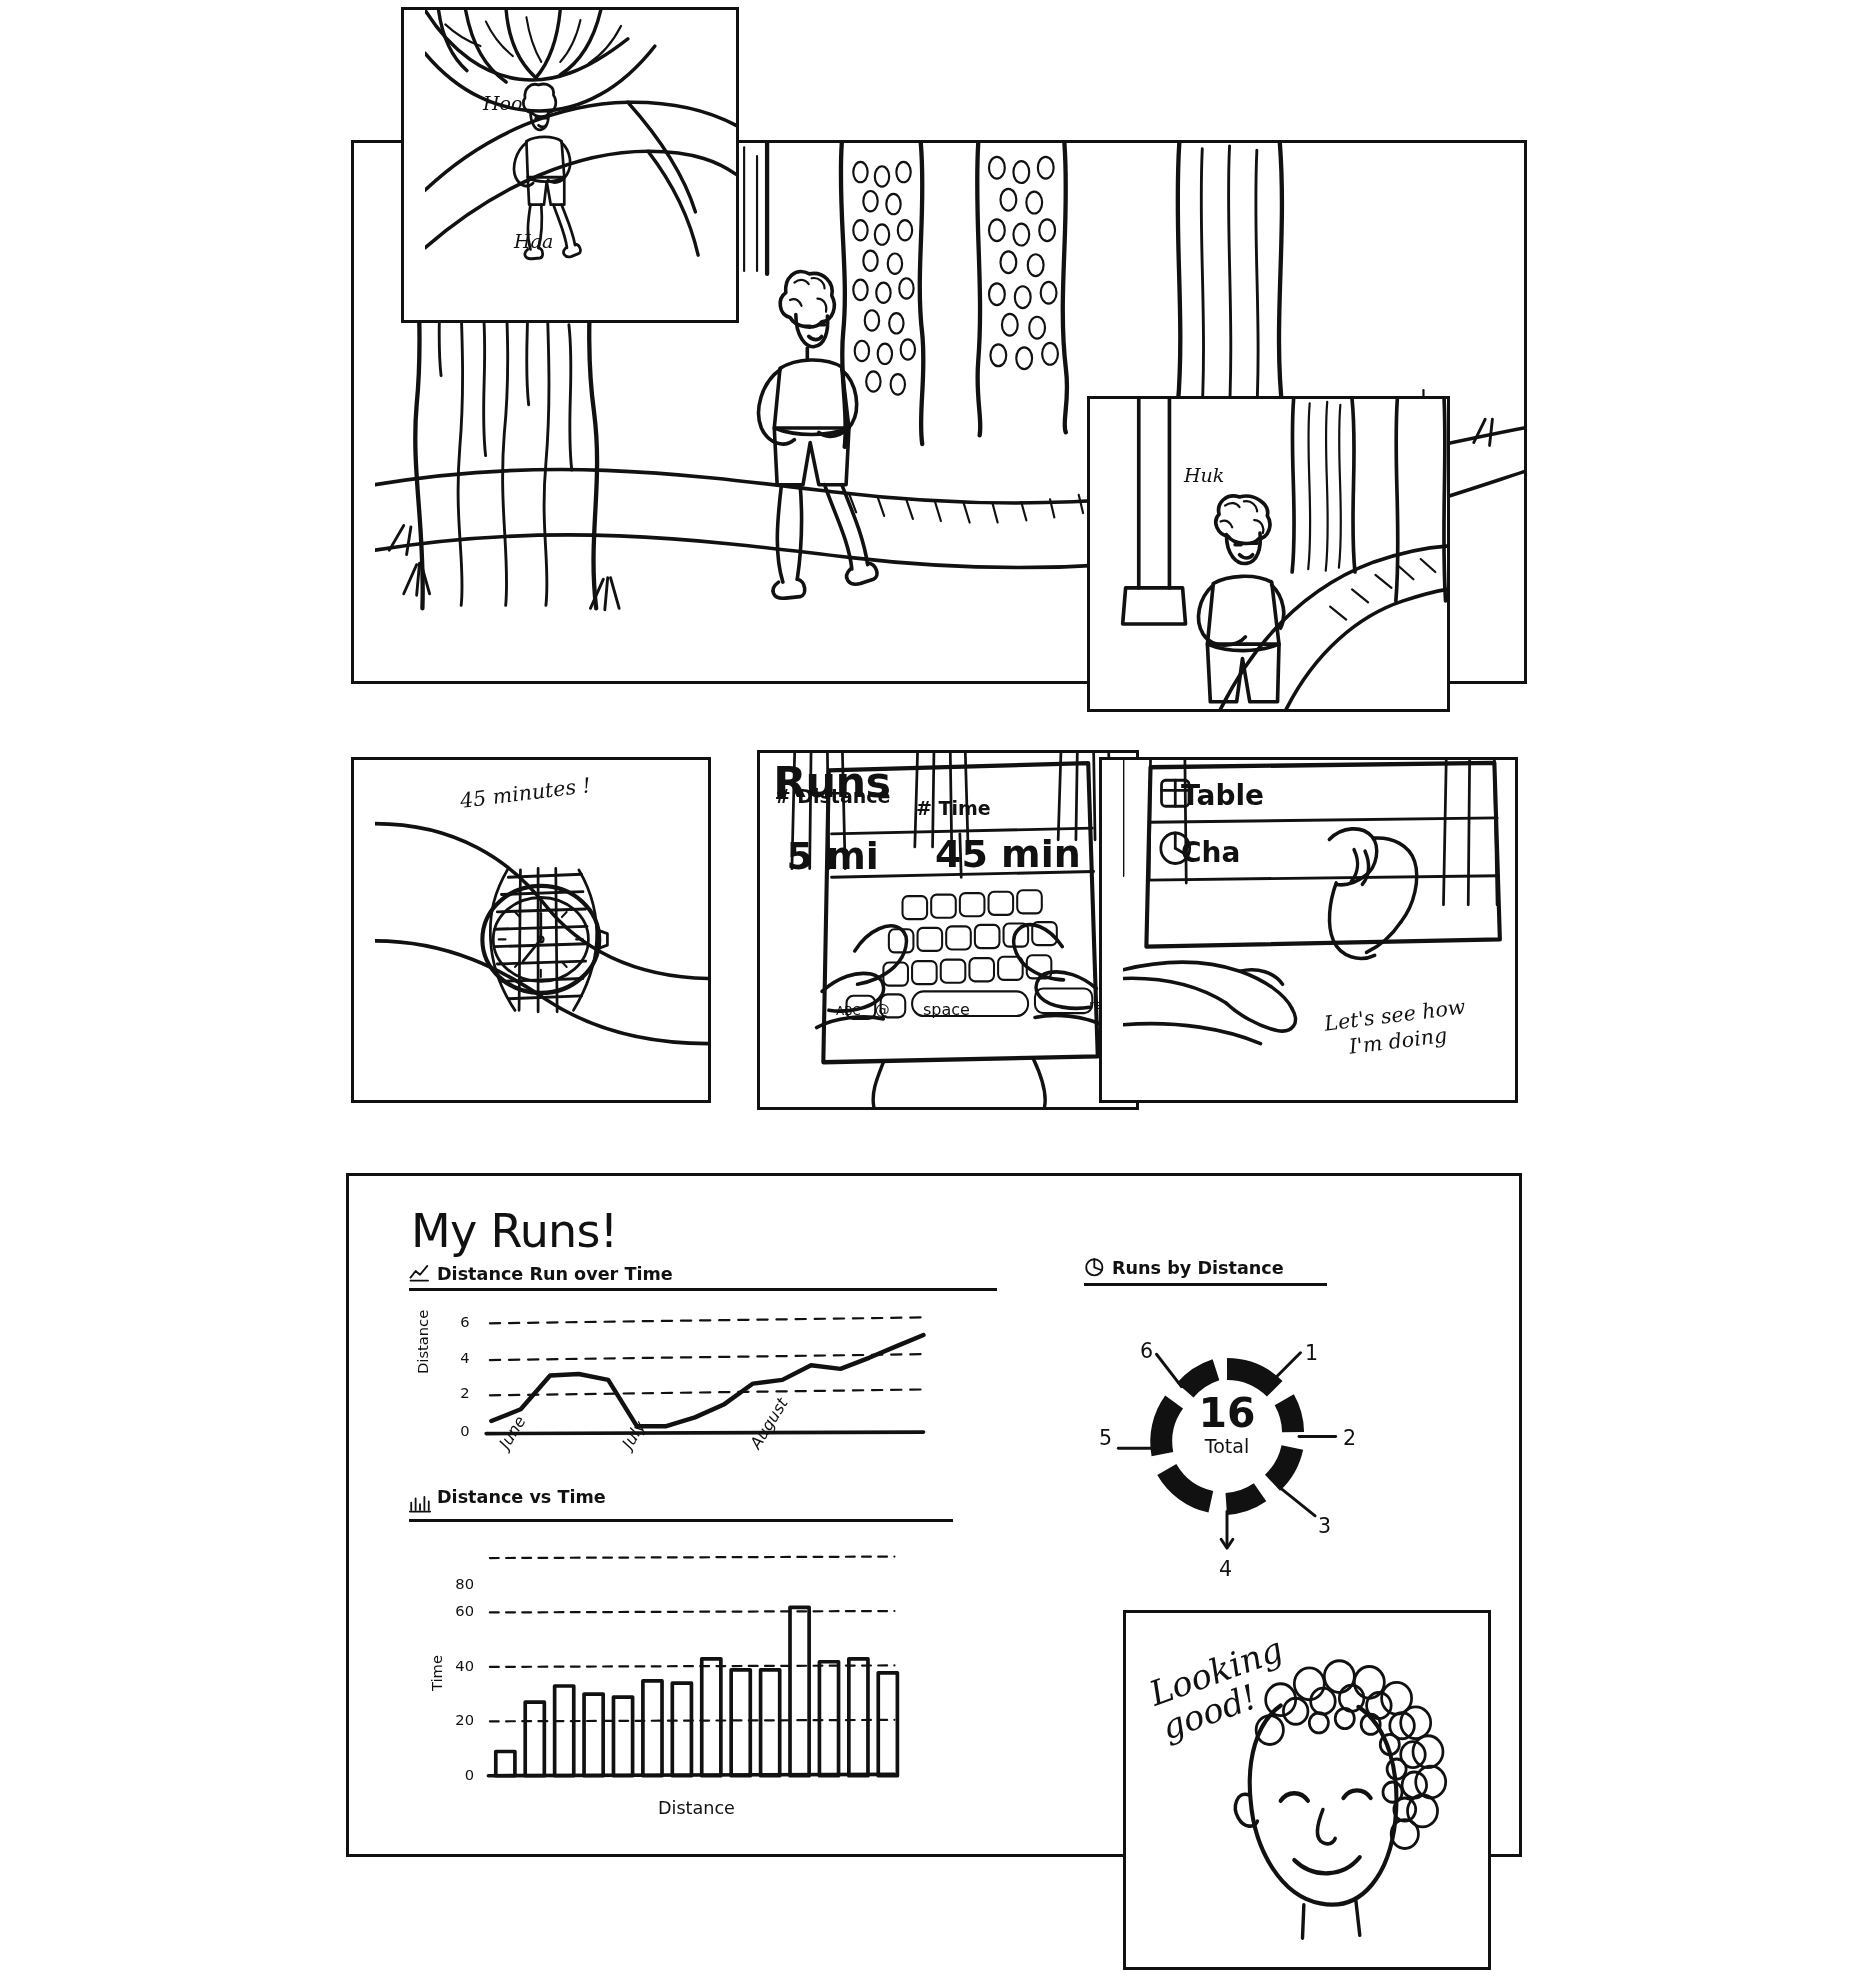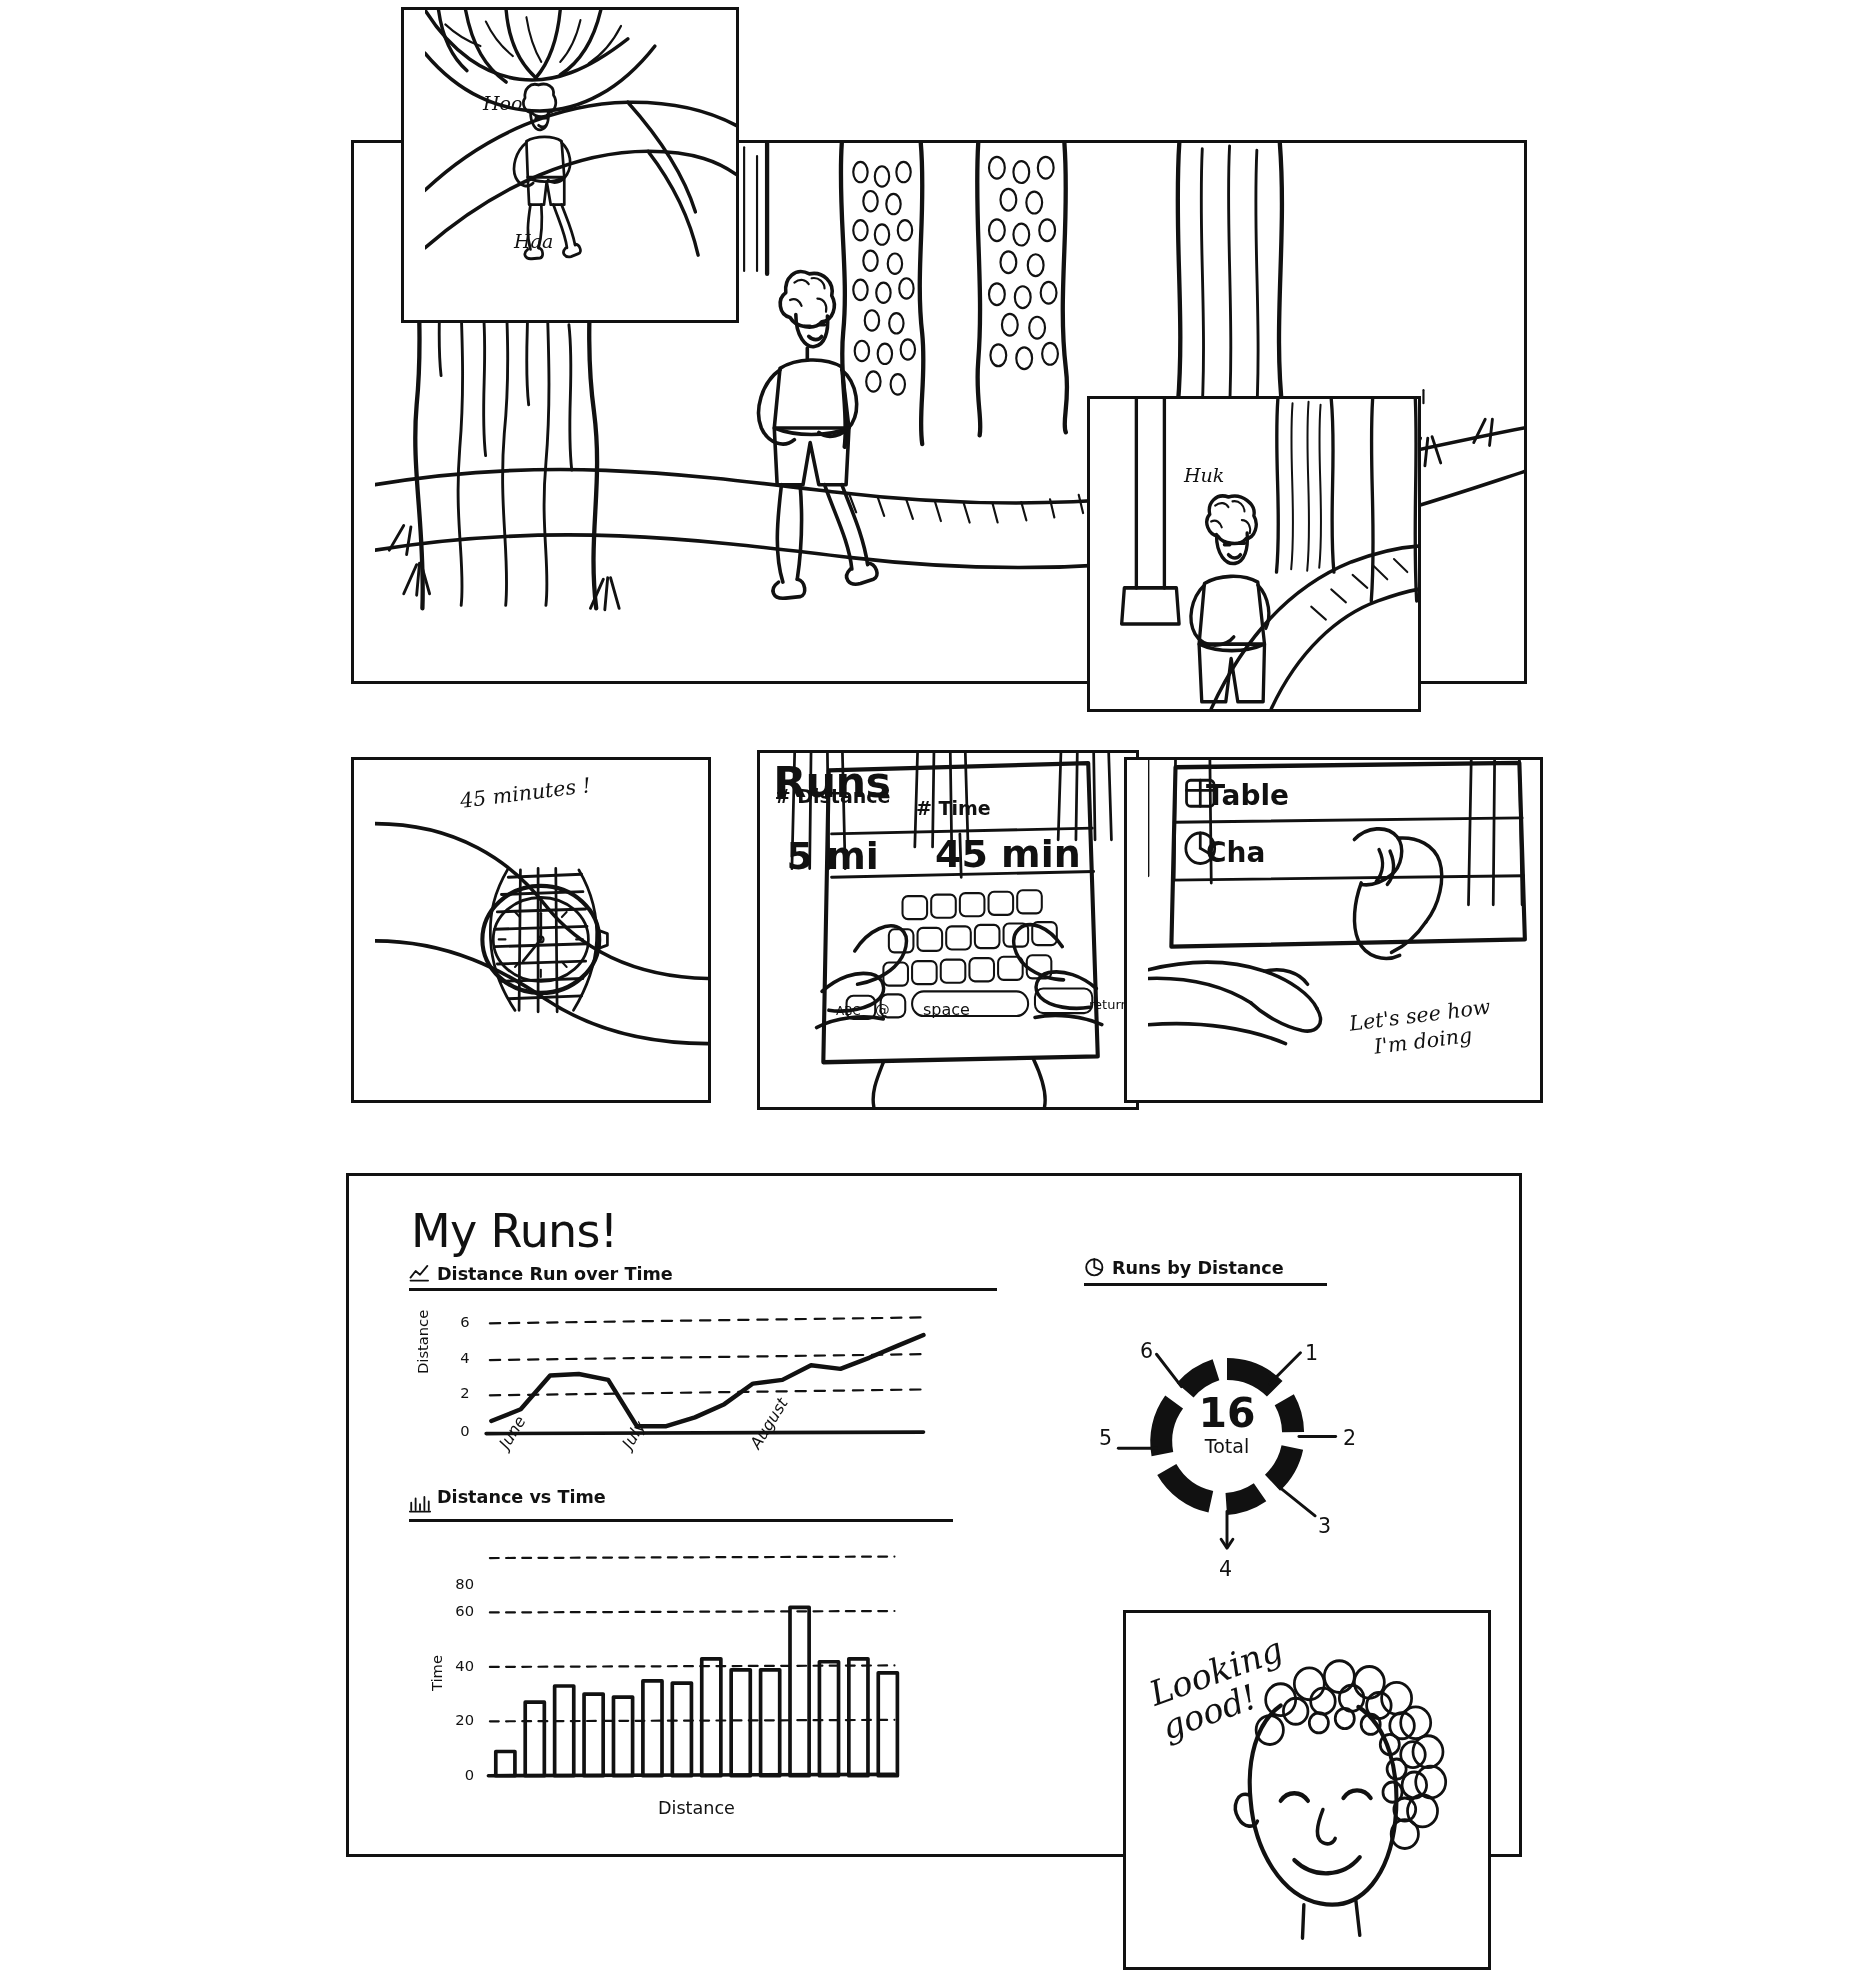--- a/index.html
+++ b/index.html
@@ -28,36 +28,36 @@
   #comic-row-1 { position: absolute; left: 0; top: 0; width: 1853px; height: 735px; }
 
   #panel-wide-forest {
     left: 351px; top: 140px; width: 1176px; height: 544px;
   }
   #panel-inset-top {
     left: 401px; top: 7.4px; width: 338px; height: 316px;
     z-index: 5;
   }
   #panel-inset-right {
-    left: 1087px; top: 396px; width: 334px; height: 316px;
+    left: 1087px; top: 396px; width: 363px; height: 316px;
     z-index: 5;
   }
   .sfx {
     position: absolute;
     font-size: 19px;
     font-style: italic;
     font-family: "DejaVu Serif", serif;
     color: #111;
     z-index: 7;
   }
 
   
   #panel-watch  { left: 351px; top: 757px; width: 360px; height: 346px; }
   #panel-entry  { left: 757px; top: 750px; width: 382px; height: 360px; }
-  #panel-menu   { left: 1124px; top: 757px; width: 419px; height: 346px; }
+  #panel-menu   { left: 1099px; top: 757px; width: 419px; height: 346px; }
 
   .p-title {
     position: absolute;
     font-weight: bold;
     font-size: 43px;
     font-family: "DejaVu Sans", sans-serif;
     letter-spacing: -0.7px;
   }
   .p-field-label {
     position: absolute;

